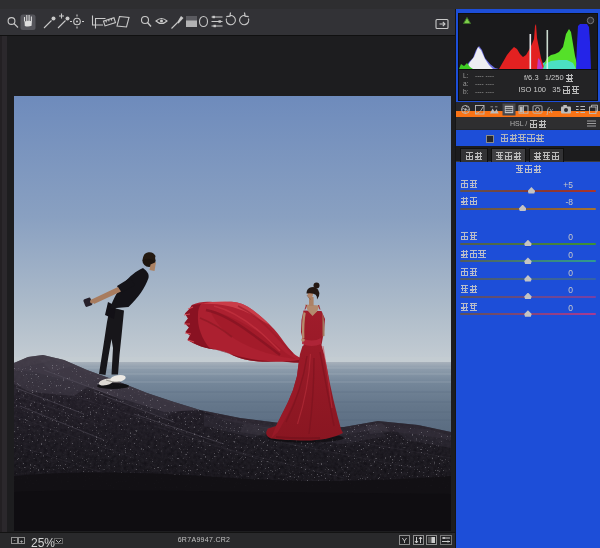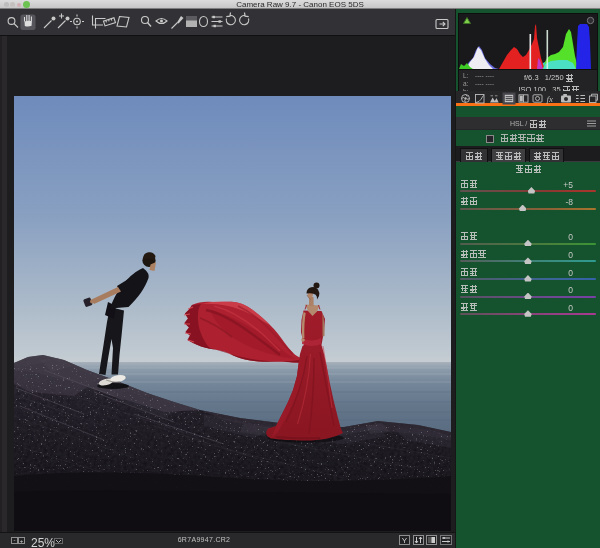--- a/index.html
+++ b/index.html
@@ -12,26 +12,26 @@
 
 #toolbar{left:0;top:9px;width:455px;height:27px;background:#323236;border-bottom:1px solid #101010}
 
 #canvas{left:0;top:36px;width:455px;height:496px;background:#1d1d1f}
 #lstrip{left:0;top:36px;width:9px;height:496px;background:linear-gradient(90deg,#232023 0 2px,#2b282c 2px 7px,#1d1d1f 7px)}
 
 #bbar{left:0;top:532px;width:455px;height:16px;background:#29292b;border-top:1px solid #131313}
 .bbtn{position:absolute;border:1px solid #8f8f8f;background:#222224;color:#d8d8d8;text-align:center}
 #fname{position:absolute;left:144px;top:3px;width:120px;text-align:center;font-size:7px;color:#c2c2c2;letter-spacing:.3px}
 
-#panel{left:455px;top:9px;width:145px;height:539px;background:#14532d;border-left:1px solid #161616}
+#panel{left:455px;top:9px;width:145px;height:539px;background:#1d4ed8;border-left:1px solid #161616}
 #hist{position:absolute;left:2px;top:4px;width:140px;height:57px;background:#1a1a1c;border:1px solid #0e0e0e}
 #infobox{position:absolute;left:2px;top:61px;width:140px;height:31px;background:#232325;border:1px solid #0e0e0e;border-top:none}
 .lab{position:absolute;font-size:6.5px;color:#9c9c9c}
 .exif{position:absolute;width:140px;text-align:center;font-size:7.5px;color:#cbcbcb}
-#icorow{position:absolute;left:0px;top:82px;width:145px;height:15px;background:#27272a;border-bottom:3px solid #f97316}
+#icorow{position:absolute;left:0px;top:93px;width:145px;height:15px;background:#27272a;border-bottom:6px solid #f97316}
 #hslhead{position:absolute;left:0;top:108px;width:145px;height:13px;background:#2e2e30;border-bottom:1px solid #262628}
 #hslhead span{display:block;text-align:center;font-size:7px;line-height:13px;color:#b2b2b2}
 
 .cj{display:inline-block;width:7.5px;height:8px;margin:0 .7px;vertical-align:middle;position:relative;opacity:.9}
 .cjr{font-size:0;line-height:normal}
 .cj::before{content:"";position:absolute;inset:0;background-image:
  linear-gradient(currentColor,currentColor),linear-gradient(currentColor,currentColor),
  linear-gradient(currentColor,currentColor),linear-gradient(currentColor,currentColor),
  linear-gradient(currentColor,currentColor),linear-gradient(currentColor,currentColor);
  background-size:1px 100%,100% 1px,100% 1px,100% 1px,1px 60%,1px 60%;
@@ -238,27 +238,20 @@
         <rect x="218.5" y="11.3" width="2.4" height="2.4" fill="#c9c9c9" stroke="none"></rect>
         <rect x="213.5" y="15.8" width="2.4" height="2.4" fill="#c9c9c9" stroke="none"></rect>
    <path d="M226.5 9.5 a4.6 4.6 0 1 0 3.5 -2.9"></path>
         <path d="M230.5 3.5 l-0.6 3.6 l-3.6 0.5" stroke-width="1.2"></path>
    <path d="M248.5 9.5 a4.6 4.6 0 1 1 -3.5 -2.9"></path>
         <path d="M244.5 3.5 l0.6 3.6 l3.6 0.5" stroke-width="1.2"></path>
    <rect x="436" y="10.5" width="12" height="9" rx="1"></rect>
         <path d="M439.5 15 h5.5 m-2.2 -2.2 l2.2 2.2 l-2.2 2.2"></path>
   </svg>
  </div>
- <div id="title" class="abs">
-   <div class="dot" style="left:4px;top:2px;width:5px;height:5px;background:#bdbdbd"></div>
-   <div class="dot" style="left:10px;top:2px;width:5px;height:5px;background:#c3c0bd"></div>
-   <div class="dot" style="left:16.5px;top:2.5px;width:4px;height:4px;background:#d0aeb2"></div>
-   <div class="dot" style="left:23px;top:1px;width:7px;height:7px;background:#6cc351"></div>
-   <div id="ttext">Camera Raw 9.7  -  Canon EOS 5DS</div>
- </div>
  <div id="bbar" class="abs">
   <div class="bbtn" style="left:11px;top:4px;width:7px;height:7px;font-size:6px;line-height:5px">-</div>
   <div class="bbtn" style="left:18px;top:4px;width:7px;height:7px;font-size:6px;line-height:6px">+</div>
   <div style="position:absolute;left:31px;top:3px;font-size:12px;color:#d5d5d5">25%</div>
   <div class="bbtn" style="left:54px;top:5px;width:9px;height:6px;border-color:#666">
         <svg width="7" height="4" viewBox="0 0 7 4" style="margin:0 auto">
           <path d="M1 1 L3.5 3.5 L6 1" stroke="#bbb" fill="none"></path>
         </svg>
       </div>
   <div id="fname">6R7A9947.CR2</div>

